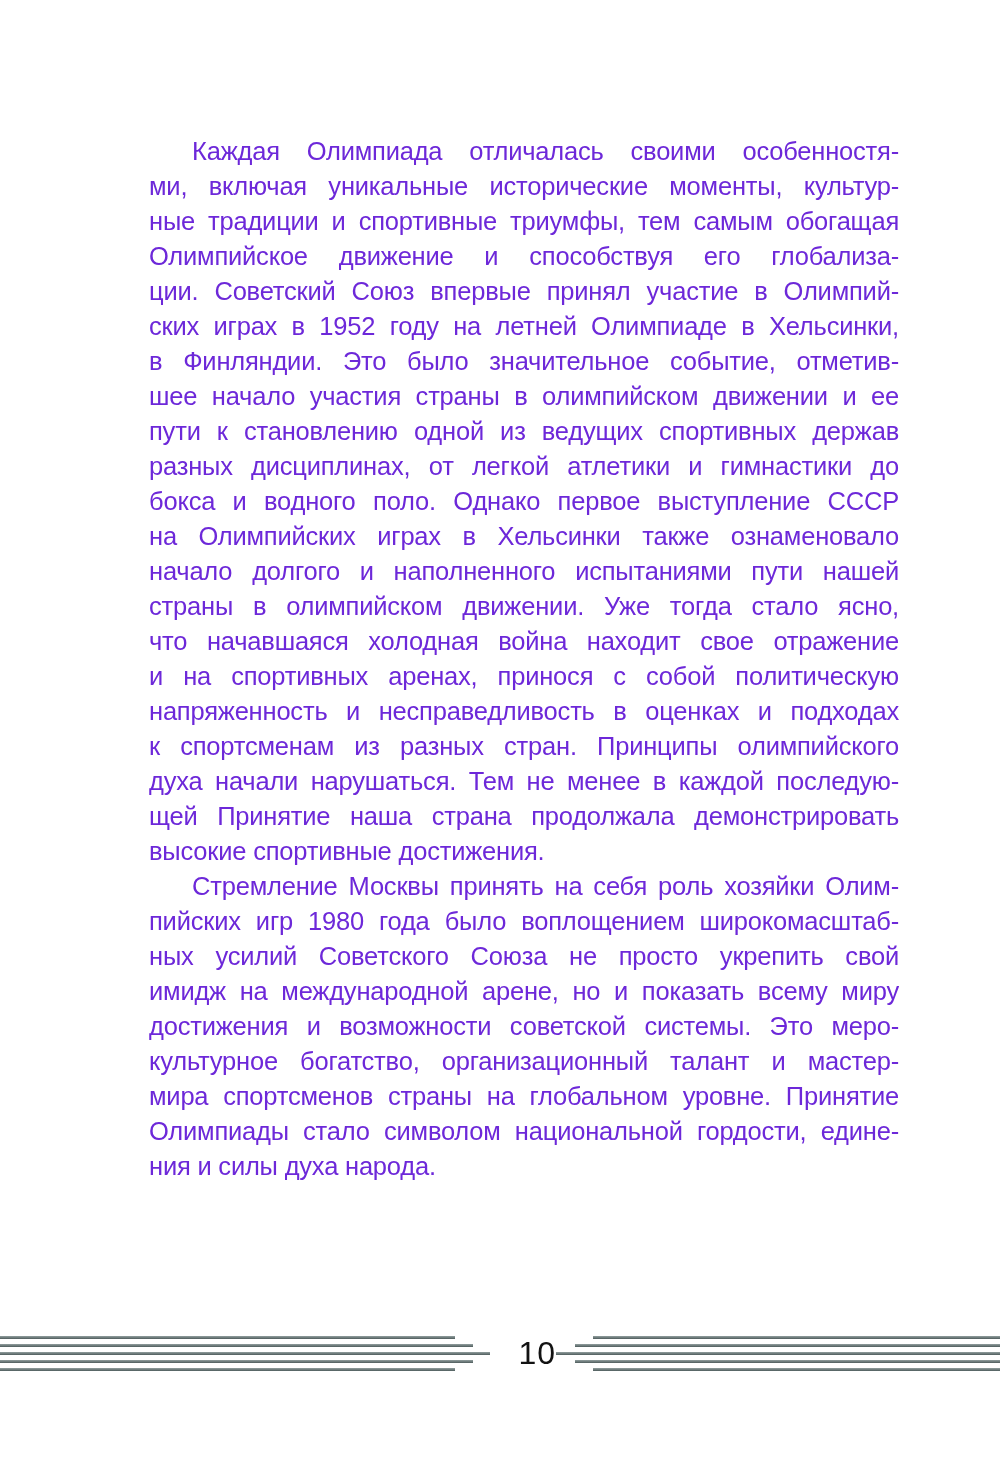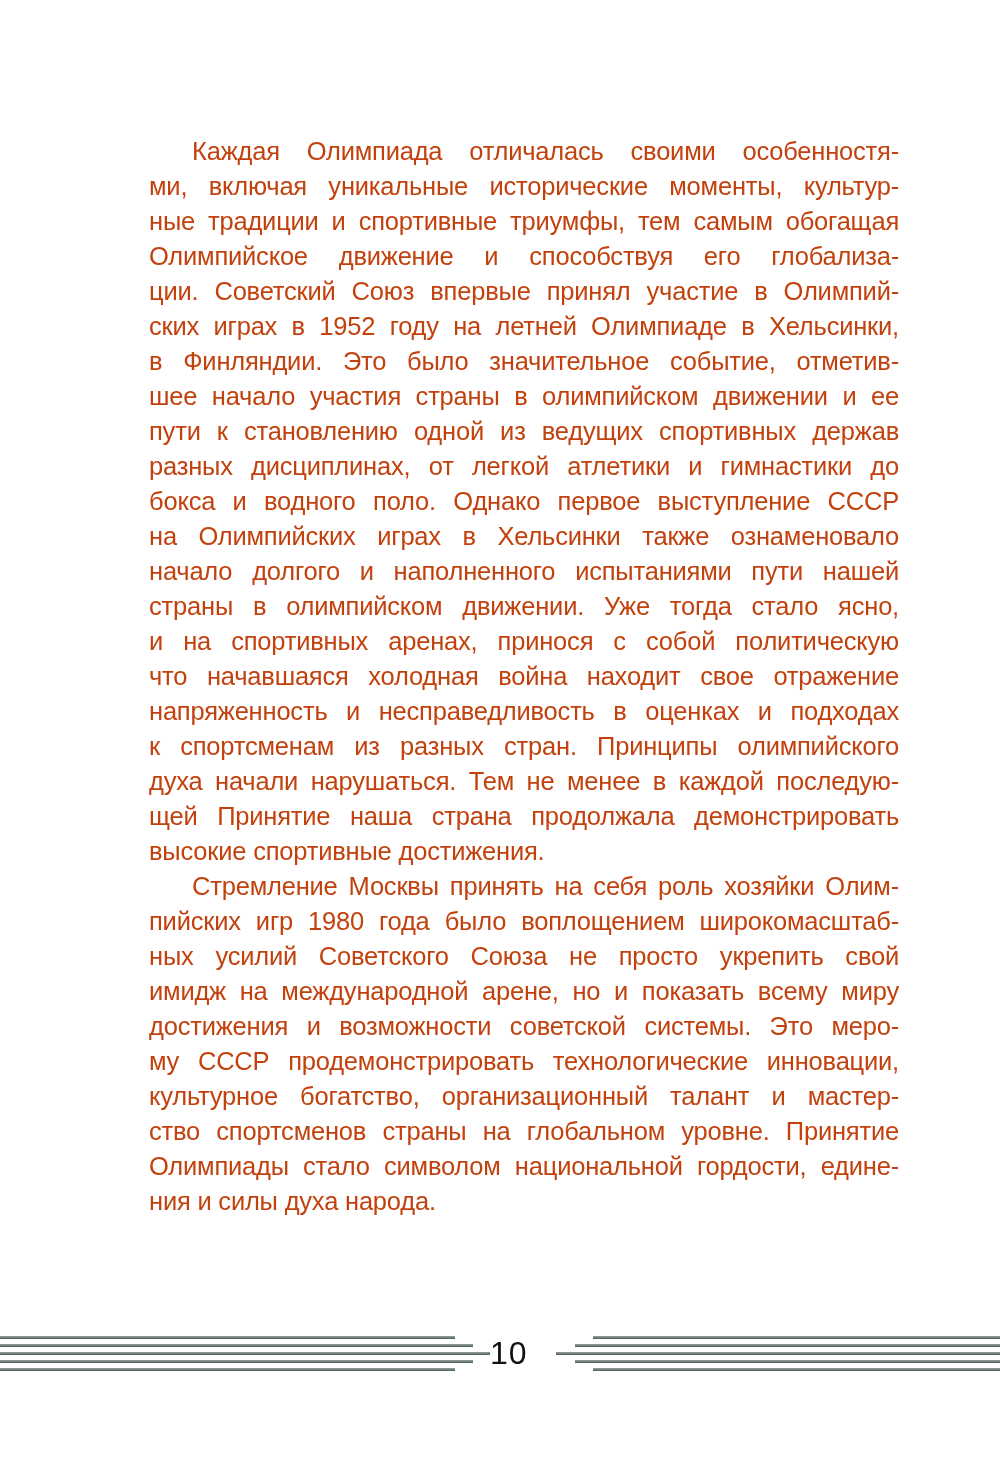--- a/index.html
+++ b/index.html
@@ -13,21 +13,21 @@
     height: 1467px;
     background: #ffffff;
     overflow: hidden;
     font-family: "Liberation Sans", sans-serif;
   }
   .text-block {
     position: absolute;
     left: 149px;
     top: 134px;
     width: 750px;
-    color: #c2410c;
+    color: #6d28d9;
     font-size: 25.5px;
     line-height: 35px;
     letter-spacing: -0.2px;
   }
   .paragraph { margin: 0; }
   .line {
     text-align: justify;
     text-align-last: justify;
     white-space: normal;
     overflow: hidden;
@@ -60,21 +60,21 @@
   .rule.r2 { right: 0; top: 8px;  width: 425px; }
   .rule.r3 { right: 0; top: 16px; width: 444px; }
   .rule.r4 { right: 0; top: 24px; width: 425px; }
   .rule.r5 { right: 0; top: 32px; width: 407px; }
 
   .page-number {
     position: absolute;
     left: 490px;
     top: -1px;
     width: 66px;
-    text-align: left;
+    text-align: right;
     font-size: 32px;
     line-height: 37px;
     color: #121212;
     letter-spacing: 1px;
   }
 </style>
 </head>
 <body>
 
 <div class="page">
@@ -88,37 +88,36 @@
         <div class="line">ции. Советский Союз впервые принял участие в Олимпий-</div>
         <div class="line">ских играх в 1952 году на летней Олимпиаде в Хельсинки,</div>
         <div class="line">в Финляндии. Это было значительное событие, отметив-</div>
         <div class="line">шее начало участия страны в олимпийском движении и ее</div>
         <div class="line">пути к становлению одной из ведущих спортивных держав</div>
         <div class="line">разных дисциплинах, от легкой атлетики и гимнастики до</div>
         <div class="line">бокса и водного поло. Однако первое выступление СССР</div>
         <div class="line">на Олимпийских играх в Хельсинки также ознаменовало</div>
         <div class="line">начало долгого и наполненного испытаниями пути нашей</div>
         <div class="line">страны в олимпийском движении. Уже тогда стало ясно,</div>
+        <div class="line">что начавшаяся холодная война находит свое отражение</div>
         <div class="line">и на спортивных аренах, принося с собой политическую</div>
-        <div class="line">что начавшаяся холодная война находит свое отражение</div>
         <div class="line">напряженность и несправедливость в оценках и подходах</div>
         <div class="line">к спортсменам из разных стран. Принципы олимпийского</div>
         <div class="line">духа начали нарушаться. Тем не менее в каждой последую-</div>
         <div class="line">щей Принятие наша страна продолжала демонстрировать</div>
         <div class="line last">высокие спортивные достижения.</div>
       </div>
       <div class="paragraph">
         <div class="line first">Стремление Москвы принять на себя роль хозяйки Олим-</div>
         <div class="line">пийских игр 1980 года было воплощением широкомасштаб-</div>
         <div class="line">ных усилий Советского Союза не просто укрепить свой</div>
         <div class="line">имидж на международной арене, но и показать всему миру</div>
         <div class="line">достижения и возможности советской системы. Это меро-</div>
-        <div class="line">му СССР продемонстрировать технологические инновации,</div>
         <div class="line">культурное богатство, организационный талант и мастер-</div>
-        <div class="line">ство спортсменов страны на глобальном уровне. Принятие</div>
+        <div class="line">мира спортсменов страны на глобальном уровне. Принятие</div>
         <div class="line">Олимпиады стало символом национальной гордости, едине-</div>
         <div class="line last">ния и силы духа народа.</div>
       </div>
     </div>
 
   <div class="footer">
     <span class="rule l1"></span>
     <span class="rule l2"></span>
     <span class="rule l3"></span>
     <span class="rule l4"></span>

